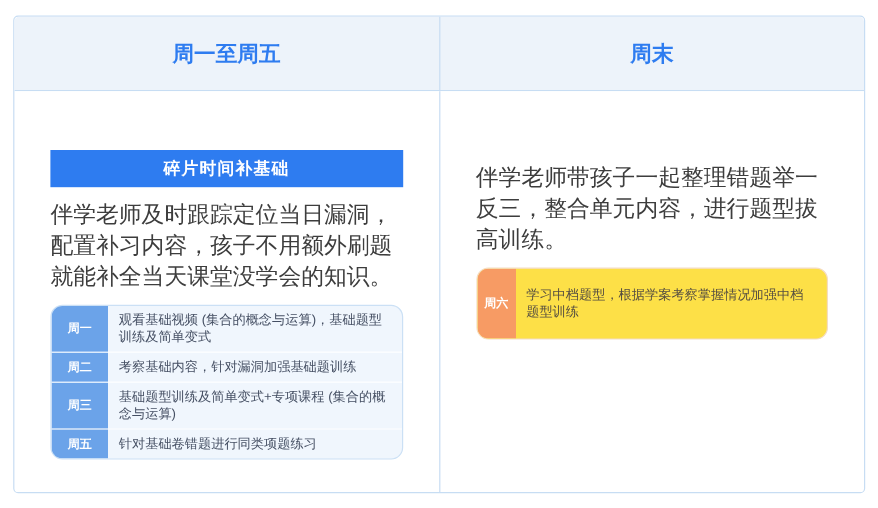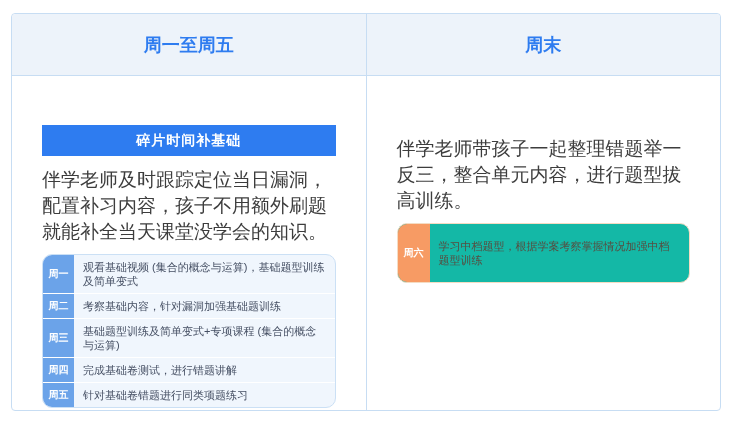--- a/index.html
+++ b/index.html
@@ -61,25 +61,25 @@
     font-size: 19px;
     line-height: 26px;
     color: #3D3D3D;
   }
   .mini-table {
     margin-top: 9px;
     border-radius: 10px;
     overflow: hidden;
   }
   .mini-table.blue   { border: 1px solid #CBE0F5; background: #F0F6FD; }
-  .mini-table.orange { border: 1px solid #F4DCC3; background: #14b8a6; }
+  .mini-table.orange { border: 1px solid #F4DCC3; background: #fde047; }
   .mini-row { display: flex; align-items: stretch; }
   .mini-row + .mini-row { border-top: 1px solid rgba(255,255,255,0.95); justify-content: flex-end; }
   .day-label {
-    width: 31px;
+    width: 47px;
     flex-shrink: 0;
     display: flex;
     align-items: center;
     justify-content: center;
     color: #ffffff;
     font-size: 10px;
     font-weight: bold;
   }
   .mini-table.blue   .day-label { background: #6BA3E9; }
   .mini-table.orange .day-label { background: #F79B64; width: 32px; }
@@ -120,24 +120,20 @@
         </div>
         <div class="mini-row">
           <div class="day-label">周二</div>
           <div class="task-text">考察基础内容，针对漏洞加强基础题训练</div>
         </div>
         <div class="mini-row">
           <div class="day-label">周三</div>
           <div class="task-text">基础题型训练及简单变式+专项课程 (集合的概念与运算)</div>
         </div>
         <div class="mini-row">
-          <div class="day-label">周四</div>
-          <div class="task-text">完成基础卷测试，进行错题讲解</div>
-        </div>
-        <div class="mini-row">
           <div class="day-label">周五</div>
           <div class="task-text">针对基础卷错题进行同类项题练习</div>
         </div>
       </div>
     </div>
 
     <div class="body-cell">
       <p class="desc">伴学老师带孩子一起整理错题举一反三，整合单元内容，进行题型拔高训练。</p>
       <div class="mini-table orange">
         <div class="mini-row">

